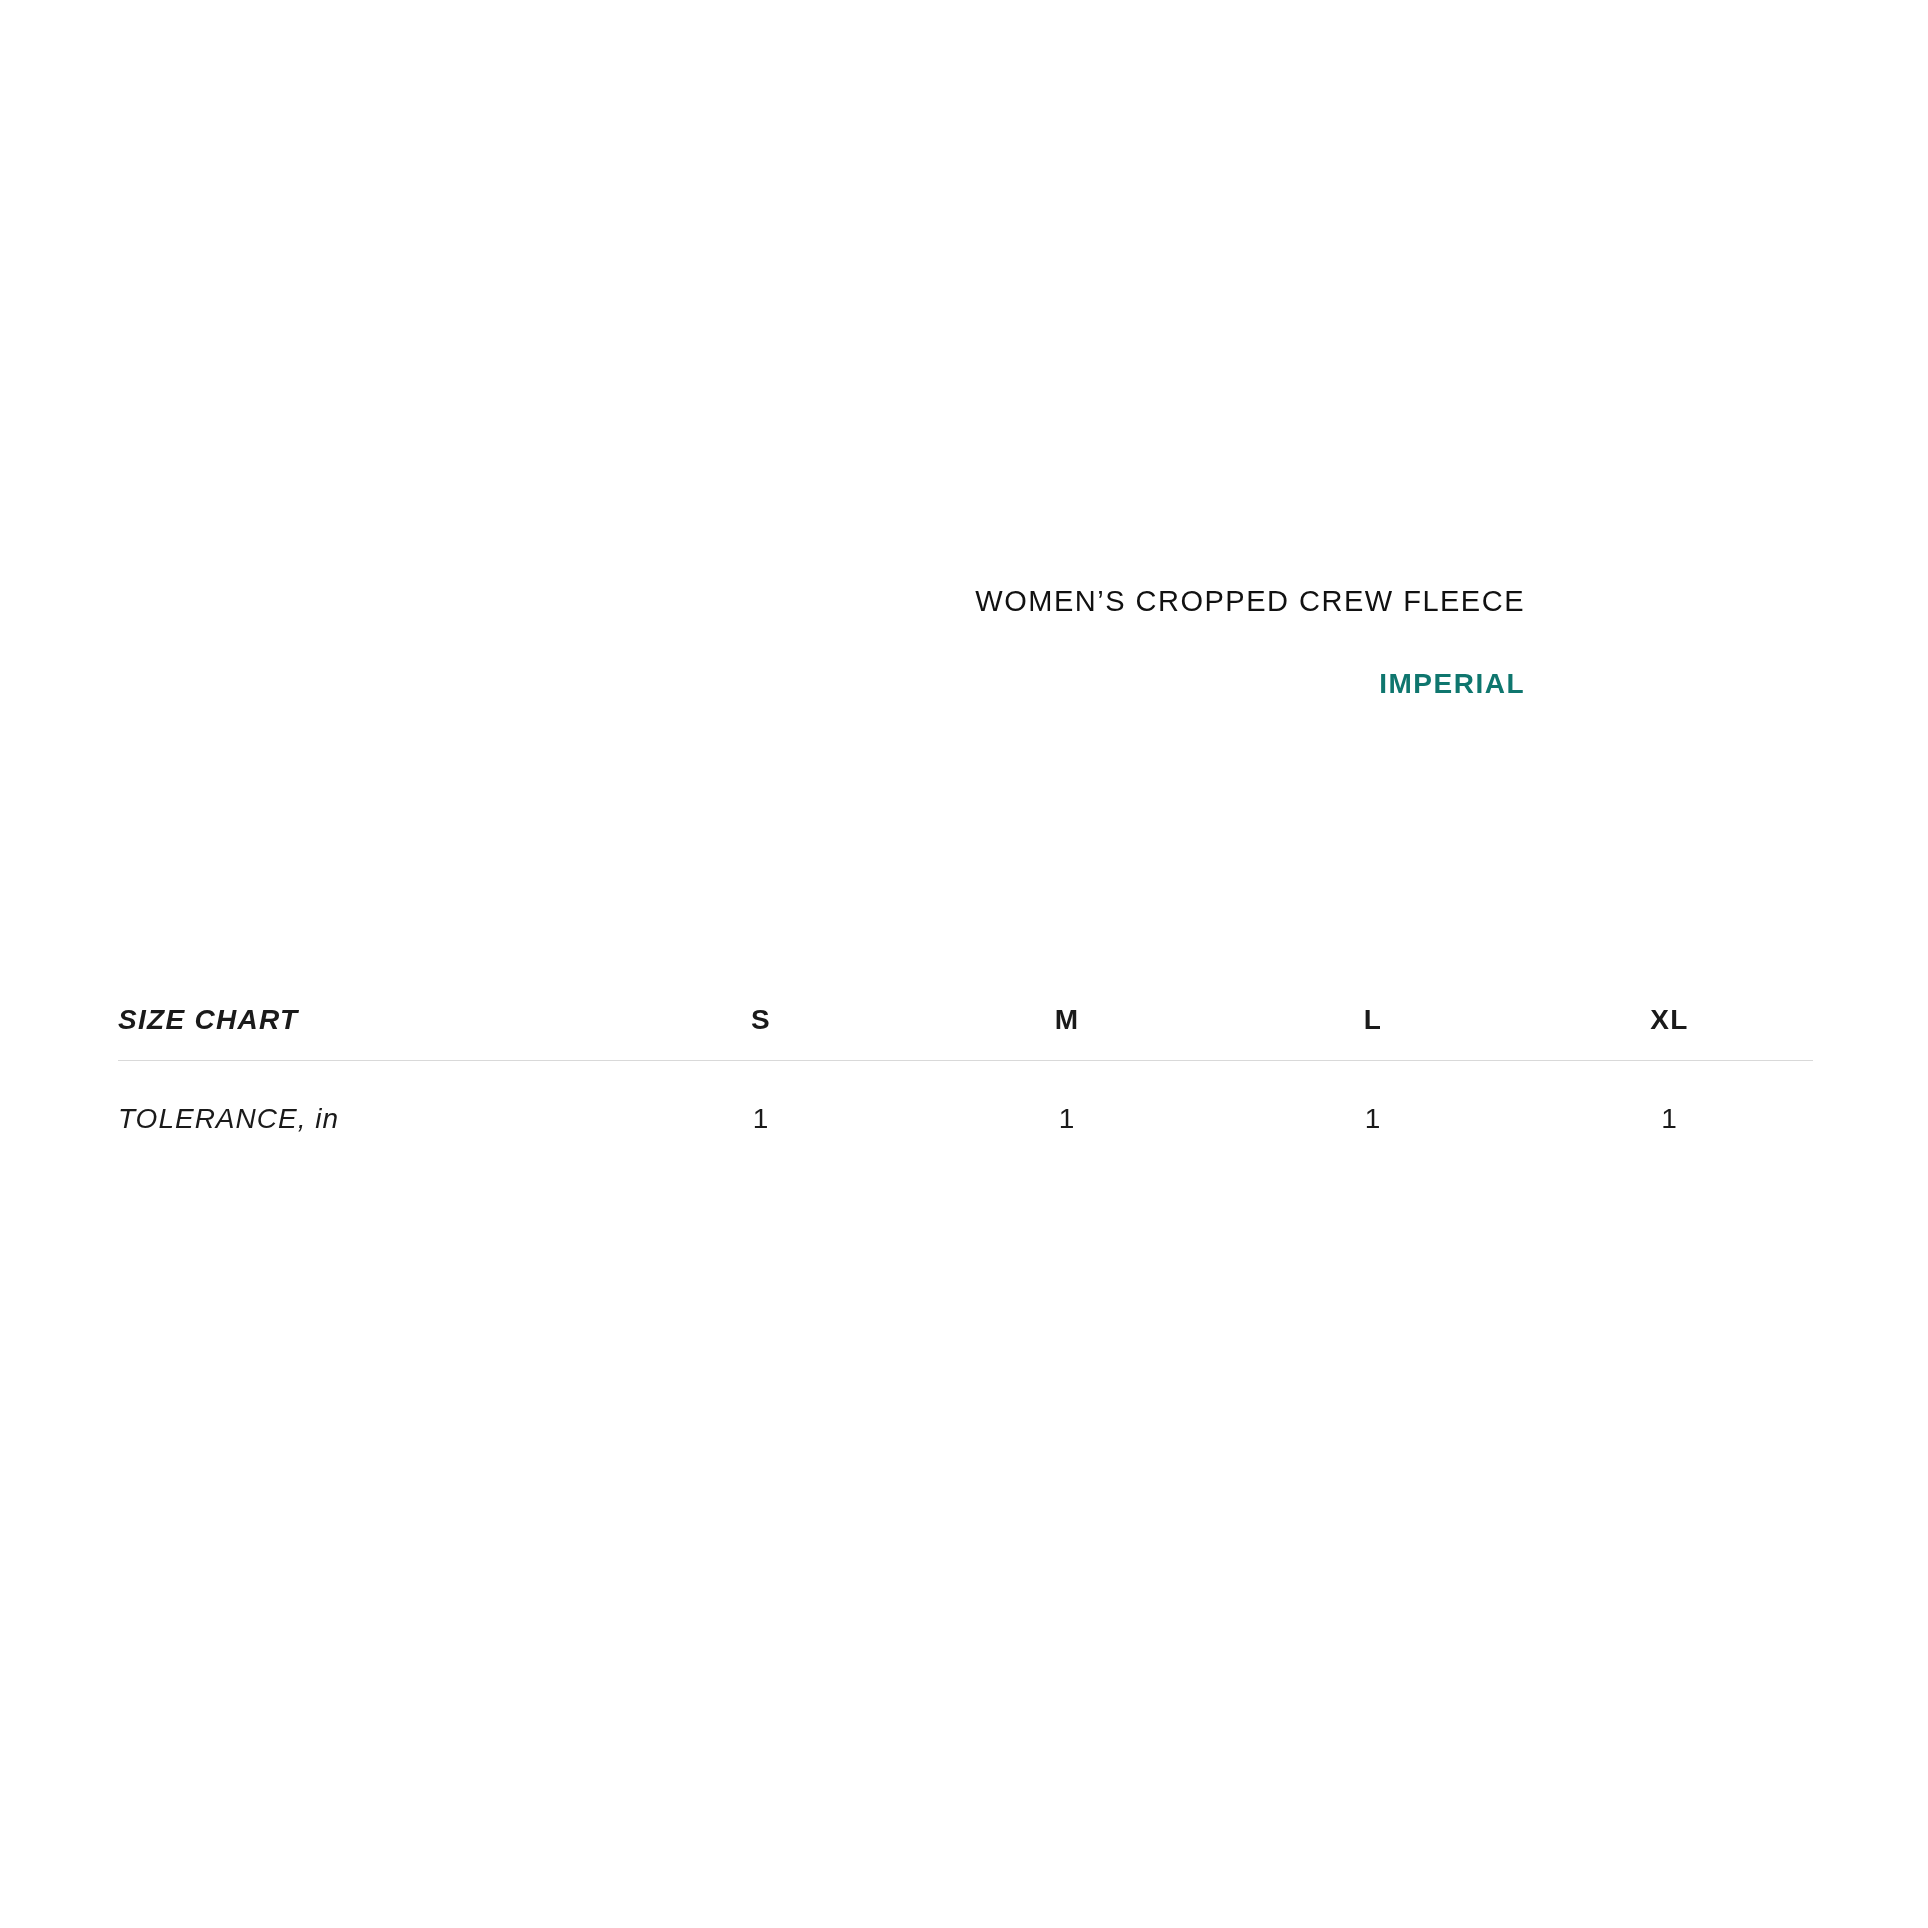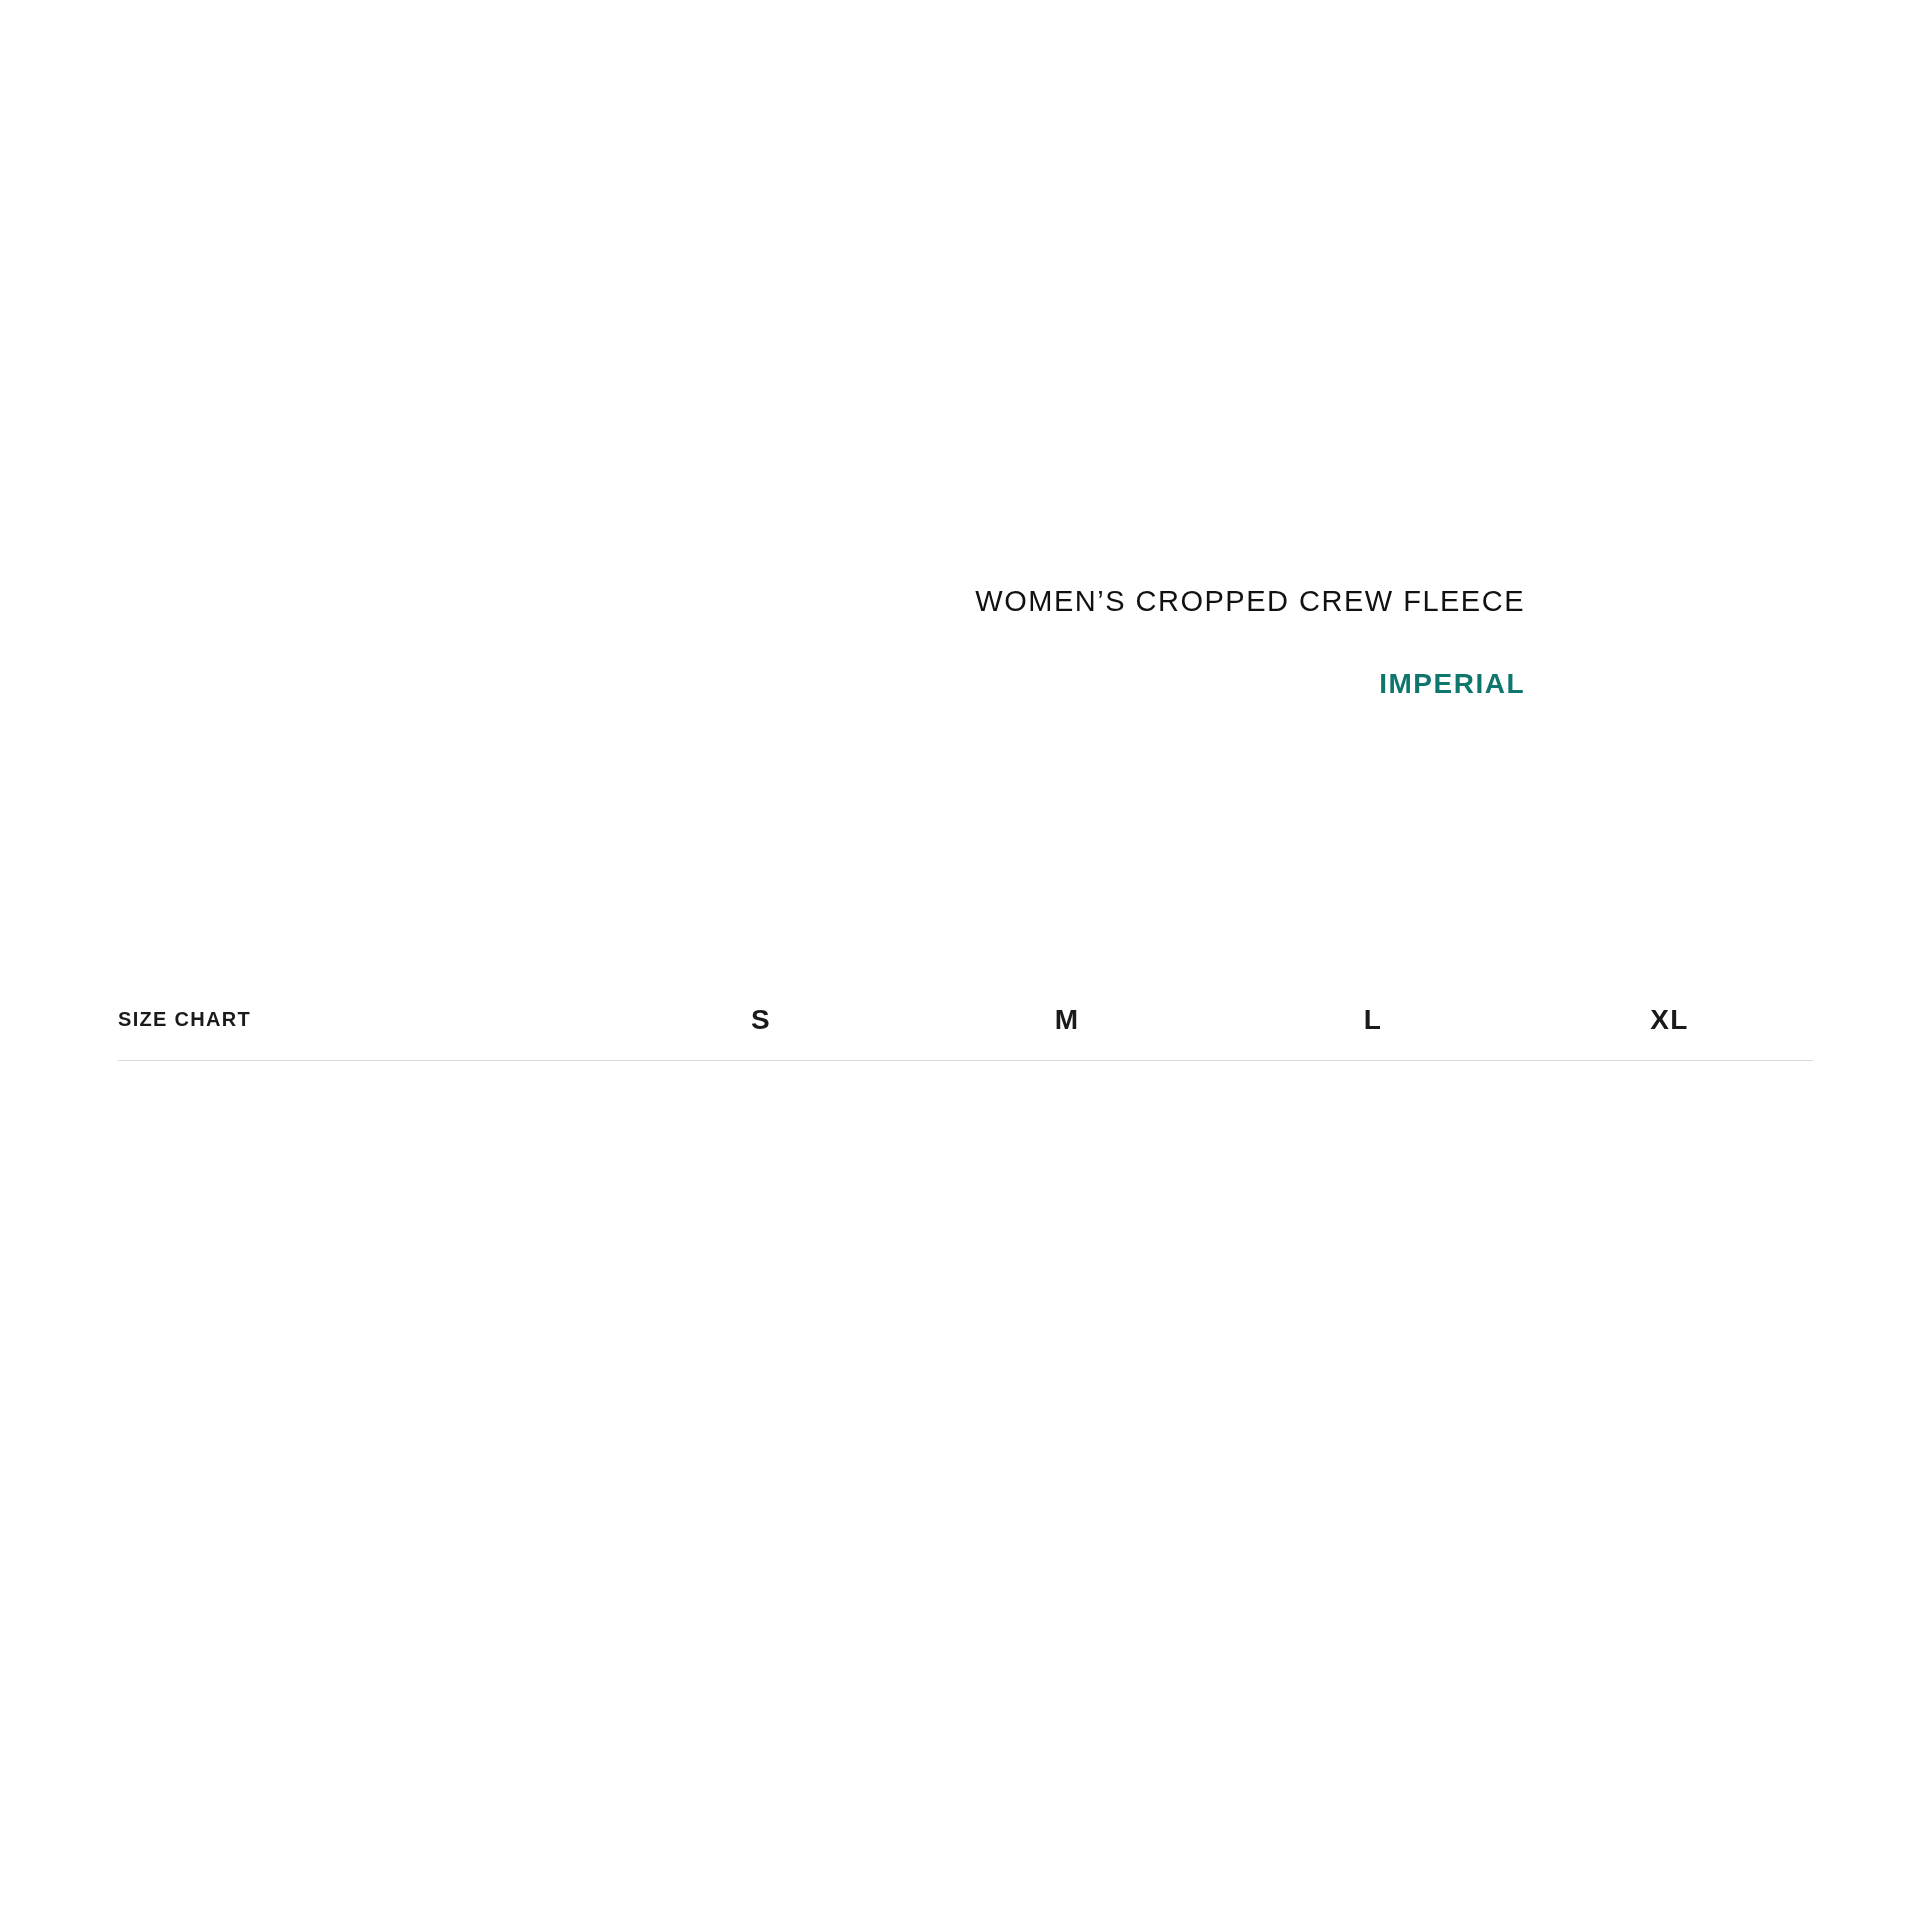--- a/index.html
+++ b/index.html
@@ -60,25 +60,26 @@
   }
 
   table.size-table th,
   table.size-table td {
     padding: 0;
     vertical-align: middle;
   }
 
   .row-head-cell {
     text-align: left;
-    font-size: 20px;
+    font-size: 28px;
     letter-spacing: 1px;
     font-weight: 400;
     color: #1a1a1a;
     padding-left: 1.9px;
+    font-style: italic;
   }
 
   thead .row-head-cell {
     font-weight: 700;
     letter-spacing: 1.3px;
   }
 
   .size-col {
     text-align: center;
     font-size: 28px;
@@ -135,18 +136,25 @@
       <thead>
         <tr>
           <th class="row-head-cell">SIZE CHART</th>
           <th class="size-col">S</th>
           <th class="size-col">M</th>
           <th class="size-col">L</th>
           <th class="size-col">XL</th>
         </tr>
       </thead>
       <tbody>
+        <tr>
+          <td class="row-head-cell">TOLERANCE, in</td>
+          <td class="size-col">1</td>
+          <td class="size-col">1</td>
+          <td class="size-col">1</td>
+          <td class="size-col">1</td>
+        </tr>
       </tbody>
     </table>
   </div>
 
 </div>
 
 
 </body></html>

